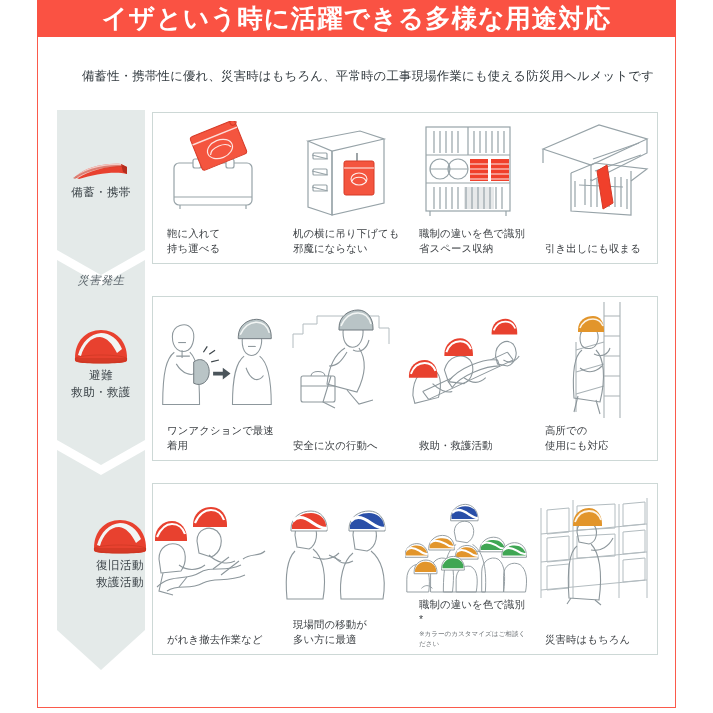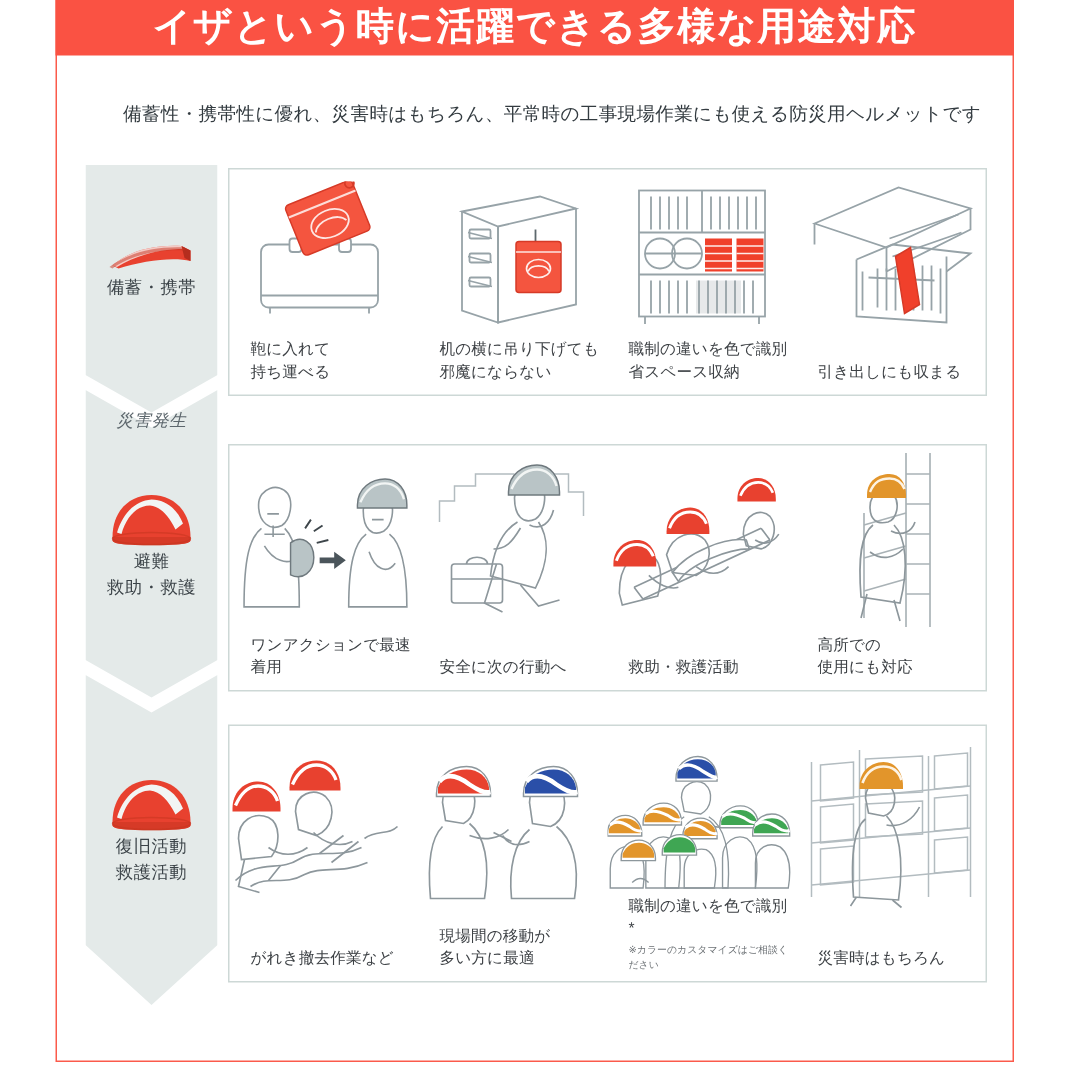--- a/index.html
+++ b/index.html
@@ -135,21 +135,21 @@
         <path d="M8,30 C12,17 20,9 31,8 C40,8 48,14 52,24 L47,28 C42,18 37,13 30,12 C21,12 14,20 11,31 Z" fill="#F2F5F4"></path>
         <path d="M5,33 L57,33 L57,35 C57,37 54,38.5 31,38.5 C8,38.5 5,37 5,35 Z" fill="#D63A27"></path>
         <ellipse cx="31" cy="34" rx="26" ry="4" fill="none" stroke="#C5341F" stroke-width="1" opacity=".55"></ellipse>
       </svg>
       <div class="stage-label">
         <div>避難</div>
         <div>救助・救護</div>
       </div>
     </div>
 
-    <div class="flow-stage" style="top:405px;">
+    <div class="flow-stage" style="top:405px;padding-left:19px;">
       <svg class="helmet-ico" width="62" height="42" viewBox="0 0 62 42">
         <path d="M5,33 C5,16 16,5 31,5 C46,5 57,16 57,33 L57,35 C57,37 54,38 31,38 C8,38 5,37 5,35 Z" fill="#E8412F"></path>
         <path d="M8,30 C12,17 20,9 31,8 C40,8 48,14 52,24 L47,28 C42,18 37,13 30,12 C21,12 14,20 11,31 Z" fill="#F2F5F4"></path>
         <path d="M5,33 L57,33 L57,35 C57,37 54,38.5 31,38.5 C8,38.5 5,37 5,35 Z" fill="#D63A27"></path>
         <ellipse cx="31" cy="34" rx="26" ry="4" fill="none" stroke="#C5341F" stroke-width="1" opacity=".55"></ellipse>
       </svg>
       <div class="stage-label">
         <div>復旧活動</div>
         <div>救護活動</div>
       </div>

